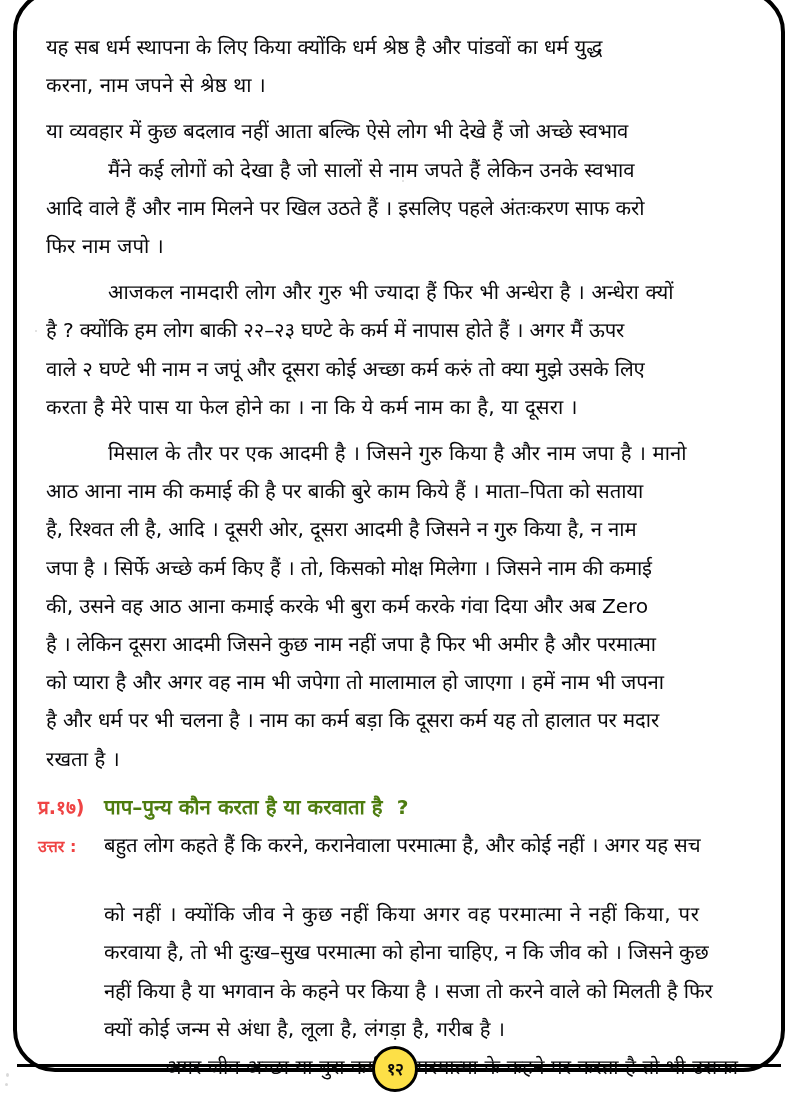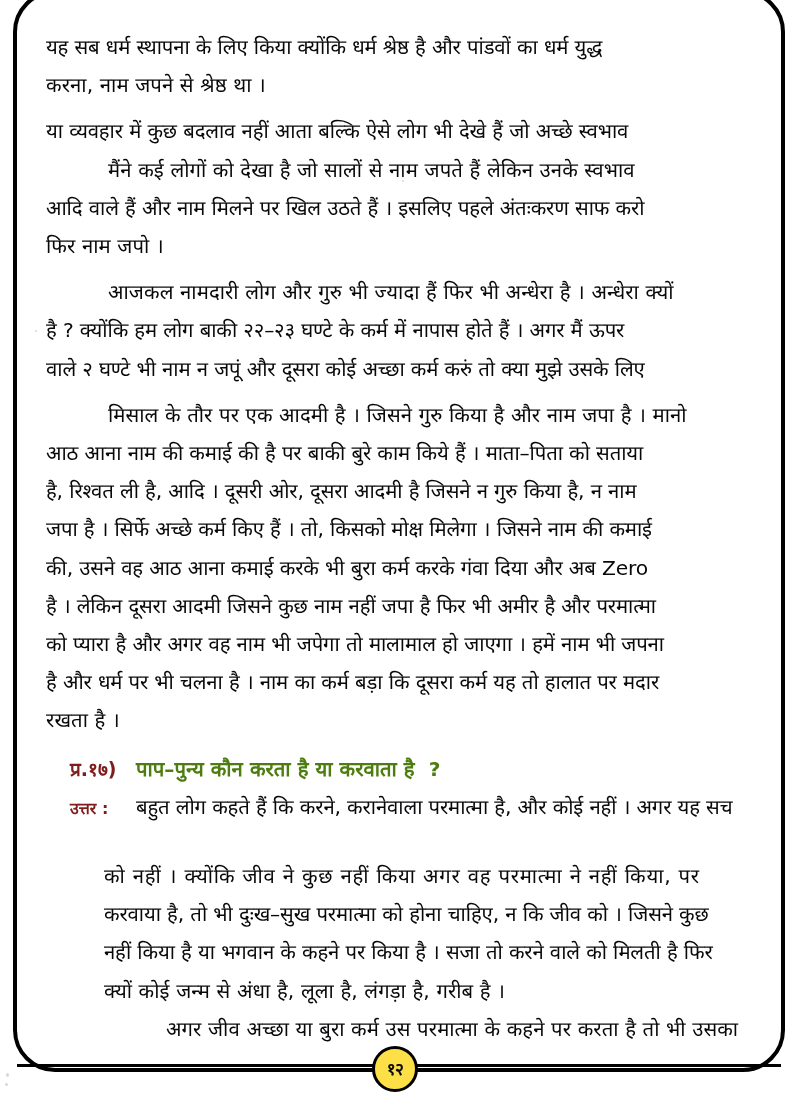--- a/index.html
+++ b/index.html
@@ -94,24 +94,23 @@
   }
   .qa-row {
     display: flex;
     align-items: baseline;
   }
   .qa-label {
     flex: 0 0 66px;
     font-family: "DejaVu Sans", "Liberation Sans", sans-serif;
     font-size: 19px;
     font-weight: 700;
-    color: #7f1d1d;
+    color: #ef4444;
     line-height: 38.2px;
     white-space: pre;
-    margin-left: 32px;
   }
   .qa-label.small {
     font-size: 16px;
     font-weight: 600;
   }
   .qa-text {
     flex: 1 1 auto;
     font-family: "DejaVu Sans", "Liberation Sans", sans-serif;
     font-size: 20.3px;
     font-weight: 700;
@@ -156,20 +155,21 @@
       <div class="line tight">या व्यवहार में कुछ बदलाव नहीं आता बल्कि ऐसे लोग भी देखे हैं जो अच्छे स्वभाव</div>
       <div class="line indent">मैंने कई लोगों को देखा है जो सालों से नाम जपते हैं लेकिन उनके स्वभाव</div>
       <div class="line tight">आदि वाले हैं और नाम मिलने पर खिल उठते हैं । इसलिए पहले अंतःकरण साफ करो</div>
       <div class="line">फिर नाम जपो ।</div>
     </div>
 
     <div class="para">
       <div class="line indent">आजकल नामदारी लोग और गुरु भी ज्यादा हैं फिर भी अन्धेरा है । अन्धेरा क्यों</div>
       <div class="line tight">है ? क्योंकि हम लोग बाकी २२–२३ घण्टे के कर्म में नापास होते हैं । अगर मैं ऊपर</div>
       <div class="line tight">वाले २ घण्टे भी नाम न जपूं और दूसरा कोई अच्छा कर्म करुं तो क्या मुझे उसके लिए</div>
+      <div class="line">करता है मेरे पास या फेल होने का । ना कि ये कर्म नाम का है, या दूसरा ।</div>
     </div>
 
     <div class="para">
       <div class="line indent">मिसाल के तौर पर एक आदमी है । जिसने गुरु किया है और नाम जपा है । मानो</div>
       <div class="line tight">आठ आना नाम की कमाई की है पर बाकी बुरे काम किये हैं । माता–पिता को सताया</div>
       <div class="line tight">है, रिश्वत ली है, आदि । दूसरी ओर, दूसरा आदमी है जिसने न गुरु किया है, न नाम</div>
       <div class="line tight">जपा है । सिर्फे अच्छे कर्म किए हैं । तो, किसको मोक्ष मिलेगा । जिसने नाम की कमाई</div>
       <div class="line tight">की, उसने वह आठ आना कमाई करके भी बुरा कर्म करके गंवा दिया और अब Zero</div>
       <div class="line tight">है । लेकिन दूसरा आदमी जिसने कुछ नाम नहीं जपा है फिर भी अमीर है और परमात्मा</div>
       <div class="line tight">को प्यारा है और अगर वह नाम भी जपेगा तो मालामाल हो जाएगा । हमें नाम भी जपना</div>

